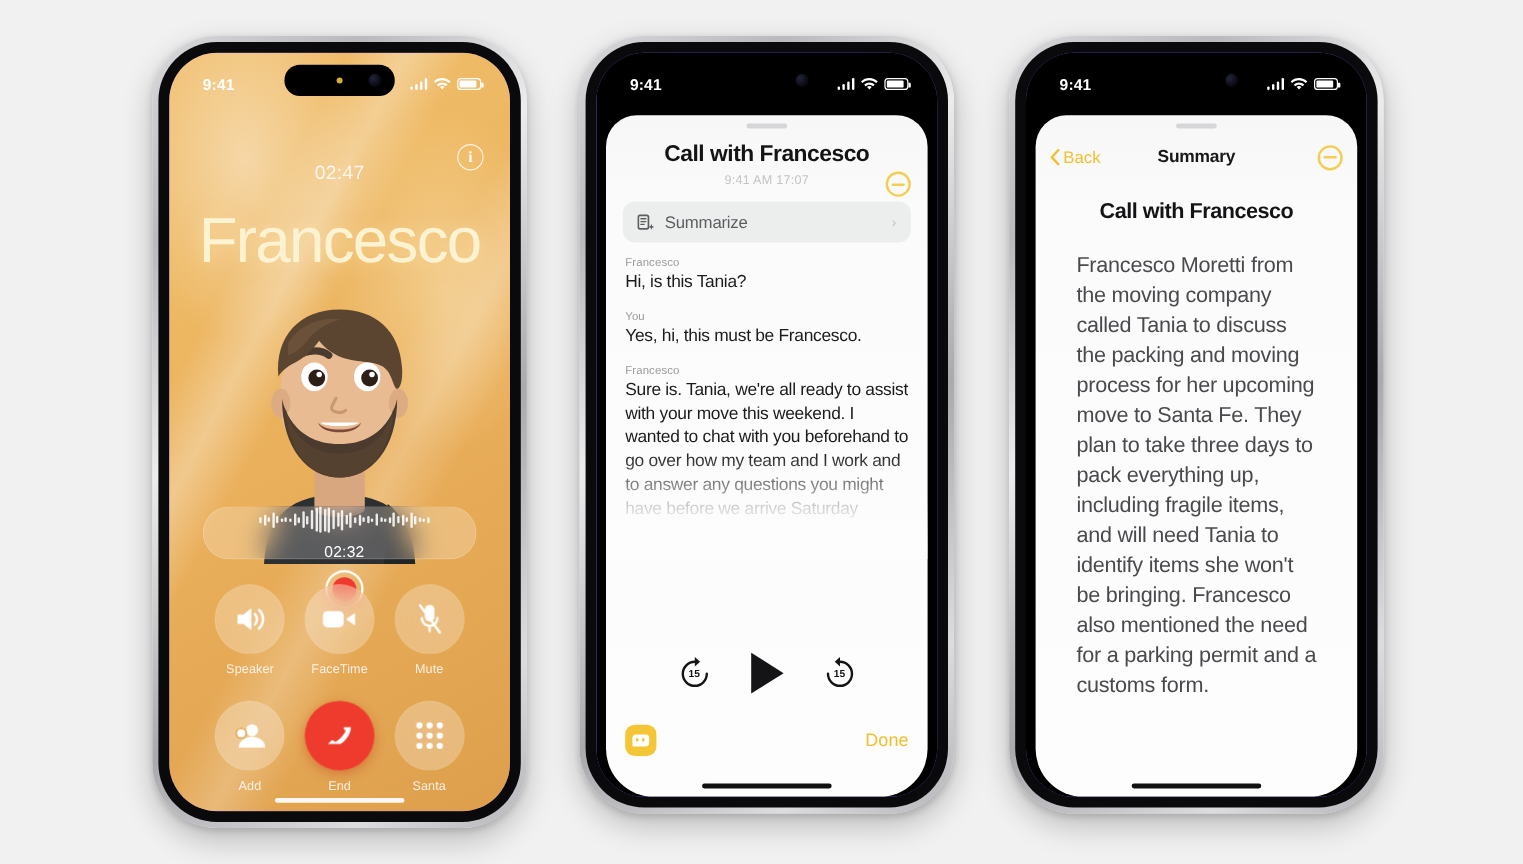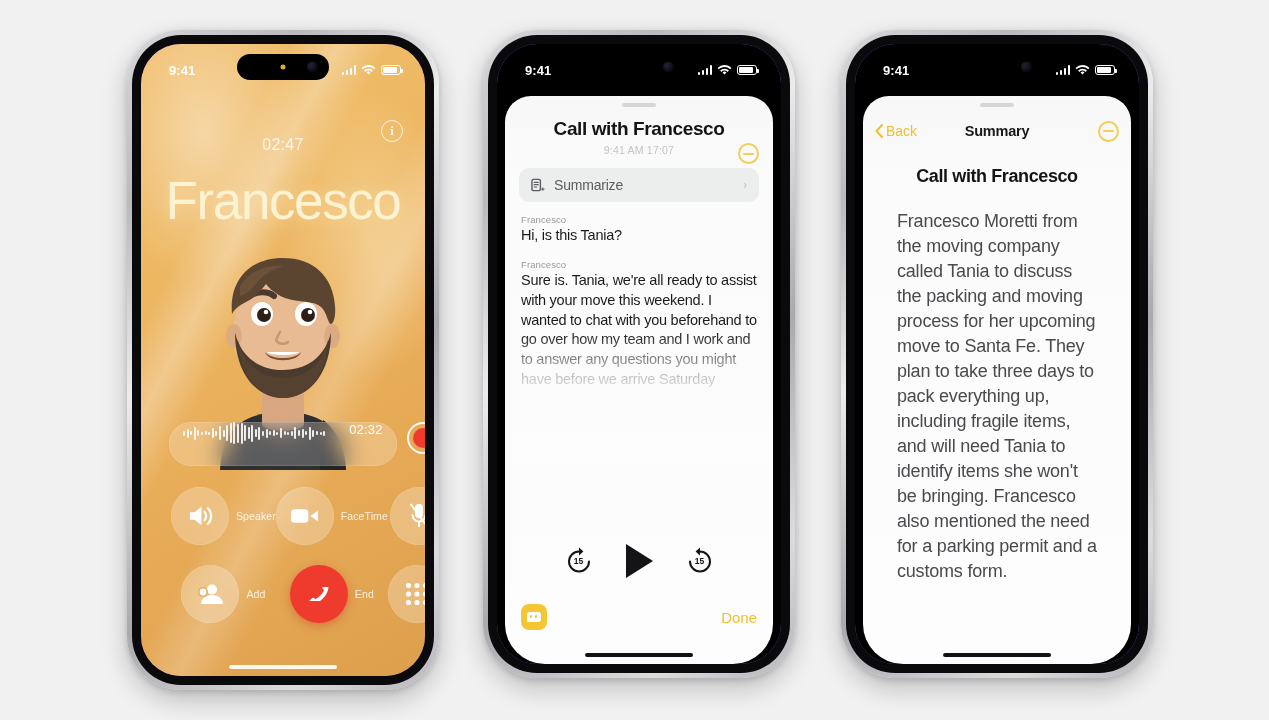--- a/index.html
+++ b/index.html
@@ -100,38 +100,39 @@
     position: absolute; top: 128px; left: 0; right: 0; text-align: center;
     color: #fdf3d2; font-size: 53px; font-weight: 400; letter-spacing: -1.4px;
     text-shadow: 0 2px 16px rgba(255,230,170,.55); z-index: 15; line-height: 1.1;
   }
   .memoji { position: absolute; left: 50%; transform: translateX(-50%); top: 196px; width: 206px; height: 230px; z-index: 14; }
 
   .rec-pill {
     position: absolute; left: 28px; right: 28px; top: 378px; height: 44px;
     border-radius: 22px; background: rgba(255,255,255,.22);
     backdrop-filter: blur(12px); -webkit-backdrop-filter: blur(12px);
-    display: flex; align-items: flex-start; padding: 0 6px 0 14px; gap: 24px; z-index: 20;
+    display: flex; align-items: center; padding: 0 6px 0 14px; gap: 8px; z-index: 20;
     box-shadow: inset 0 0 0 .6px rgba(255,255,255,.25);
+    flex-direction: column;
   }
   .wave { flex: 1; display: flex; align-items: center; gap: 1.6px; height: 22px; }
   .wave i { width: 2px; border-radius: 1px; background: rgba(255,255,255,.88); display: block; }
   .rec-time { color: #fff; font-size: 13px; letter-spacing: .2px; }
   .rec-dot {
     width: 32px; height: 32px; border-radius: 50%;
     border: 2px solid rgba(255,255,255,.92);
     display: flex; align-items: center; justify-content: center; flex: none;
   }
   .rec-dot u { display:block; width: 20px; height: 20px; border-radius: 50%; background: #ef3b2d; }
 
   .ctrl-grid {
     position: absolute; left: 30px; right: 30px; top: 443px; z-index: 20;
     display: grid; grid-template-columns: repeat(3,1fr); row-gap: 20px; justify-items: center;
   }
-  .ctrl { display: flex; align-items: center; gap: 7px; }
+  .ctrl { display: flex; flex-direction: column; align-items: center; gap: 7px; }
   .ctrl .bubble {
     width: 58px; height: 58px; border-radius: 50%;
     background: rgba(255,255,255,.26);
     backdrop-filter: blur(10px); -webkit-backdrop-filter: blur(10px);
     display: flex; align-items: center; justify-content: center;
     box-shadow: inset 0 0 0 .6px rgba(255,255,255,.2);
   }
   .ctrl .bubble.end { background: #ef3b2d; box-shadow: 0 3px 10px rgba(190,40,30,.35); }
   .ctrl .lab { font-size: 10.5px; color: rgba(255,255,255,.82); letter-spacing: .1px; }
   .ctrl svg { fill: #fff; }
@@ -443,20 +444,24 @@
           <span class="lbl">Summarize</span>
           <span class="chev">›</span>
         </div>
 
         <div class="transcript">
           <div>
             <div class="t-speaker">Francesco</div>
             <div class="t-text">Hi, is this Tania?</div>
           </div>
           <div>
+            <div class="t-speaker">You</div>
+            <div class="t-text">Yes, hi, this must be Francesco.</div>
+          </div>
+          <div>
             <div class="t-speaker">Francesco</div>
             <div class="t-text fade">Sure is. Tania, we're all ready to assist with your move this weekend. I wanted to chat with you beforehand to go over how my team and I work and to answer any questions you might have before we arrive Saturday</div>
           </div>
         </div>
         <div class="t-mask"></div>
 
         <div class="player">
           <div class="pbtns">
             <span class="skip">
               <svg width="30" height="30" viewBox="0 0 30 30">

